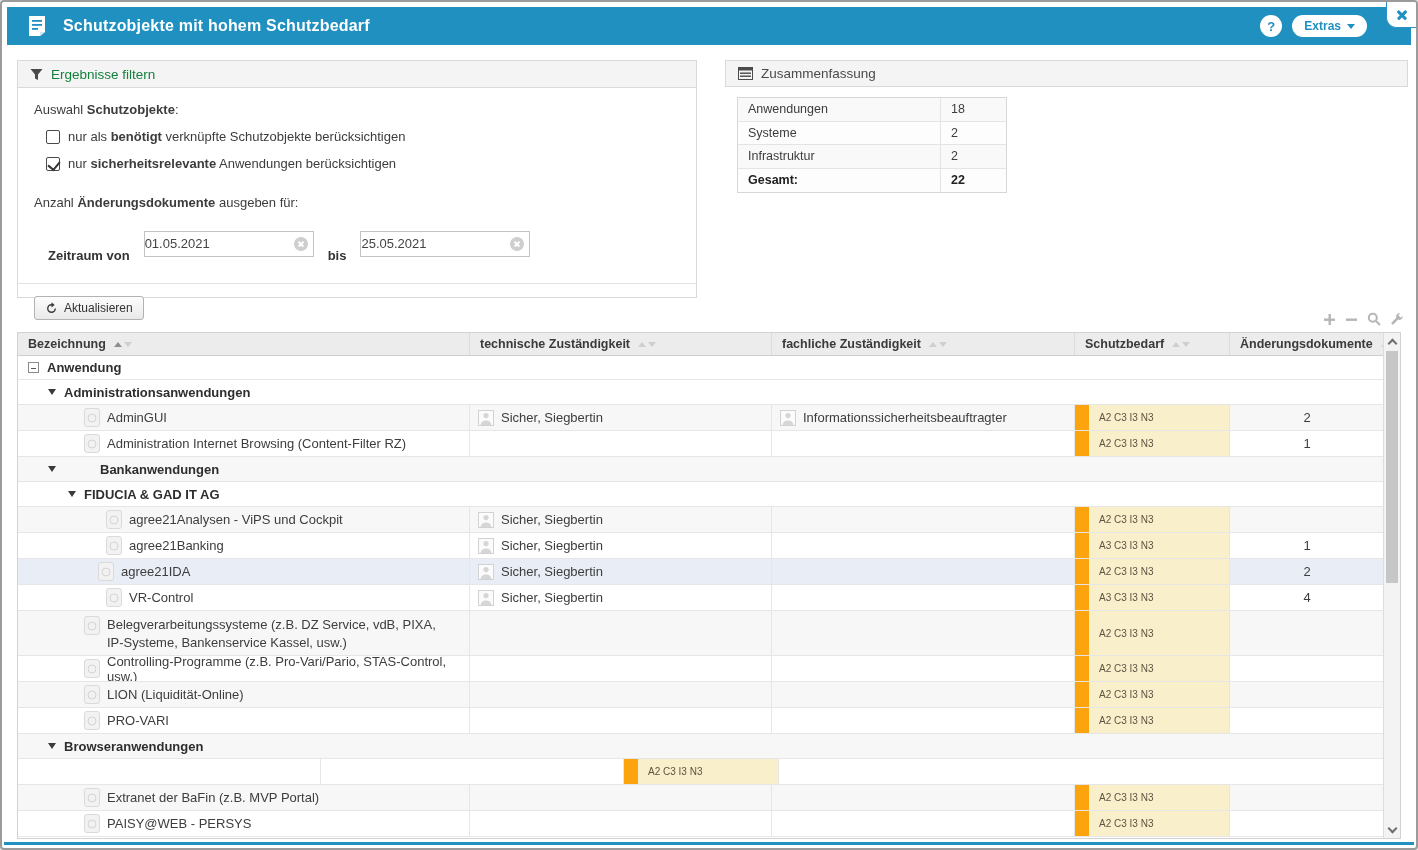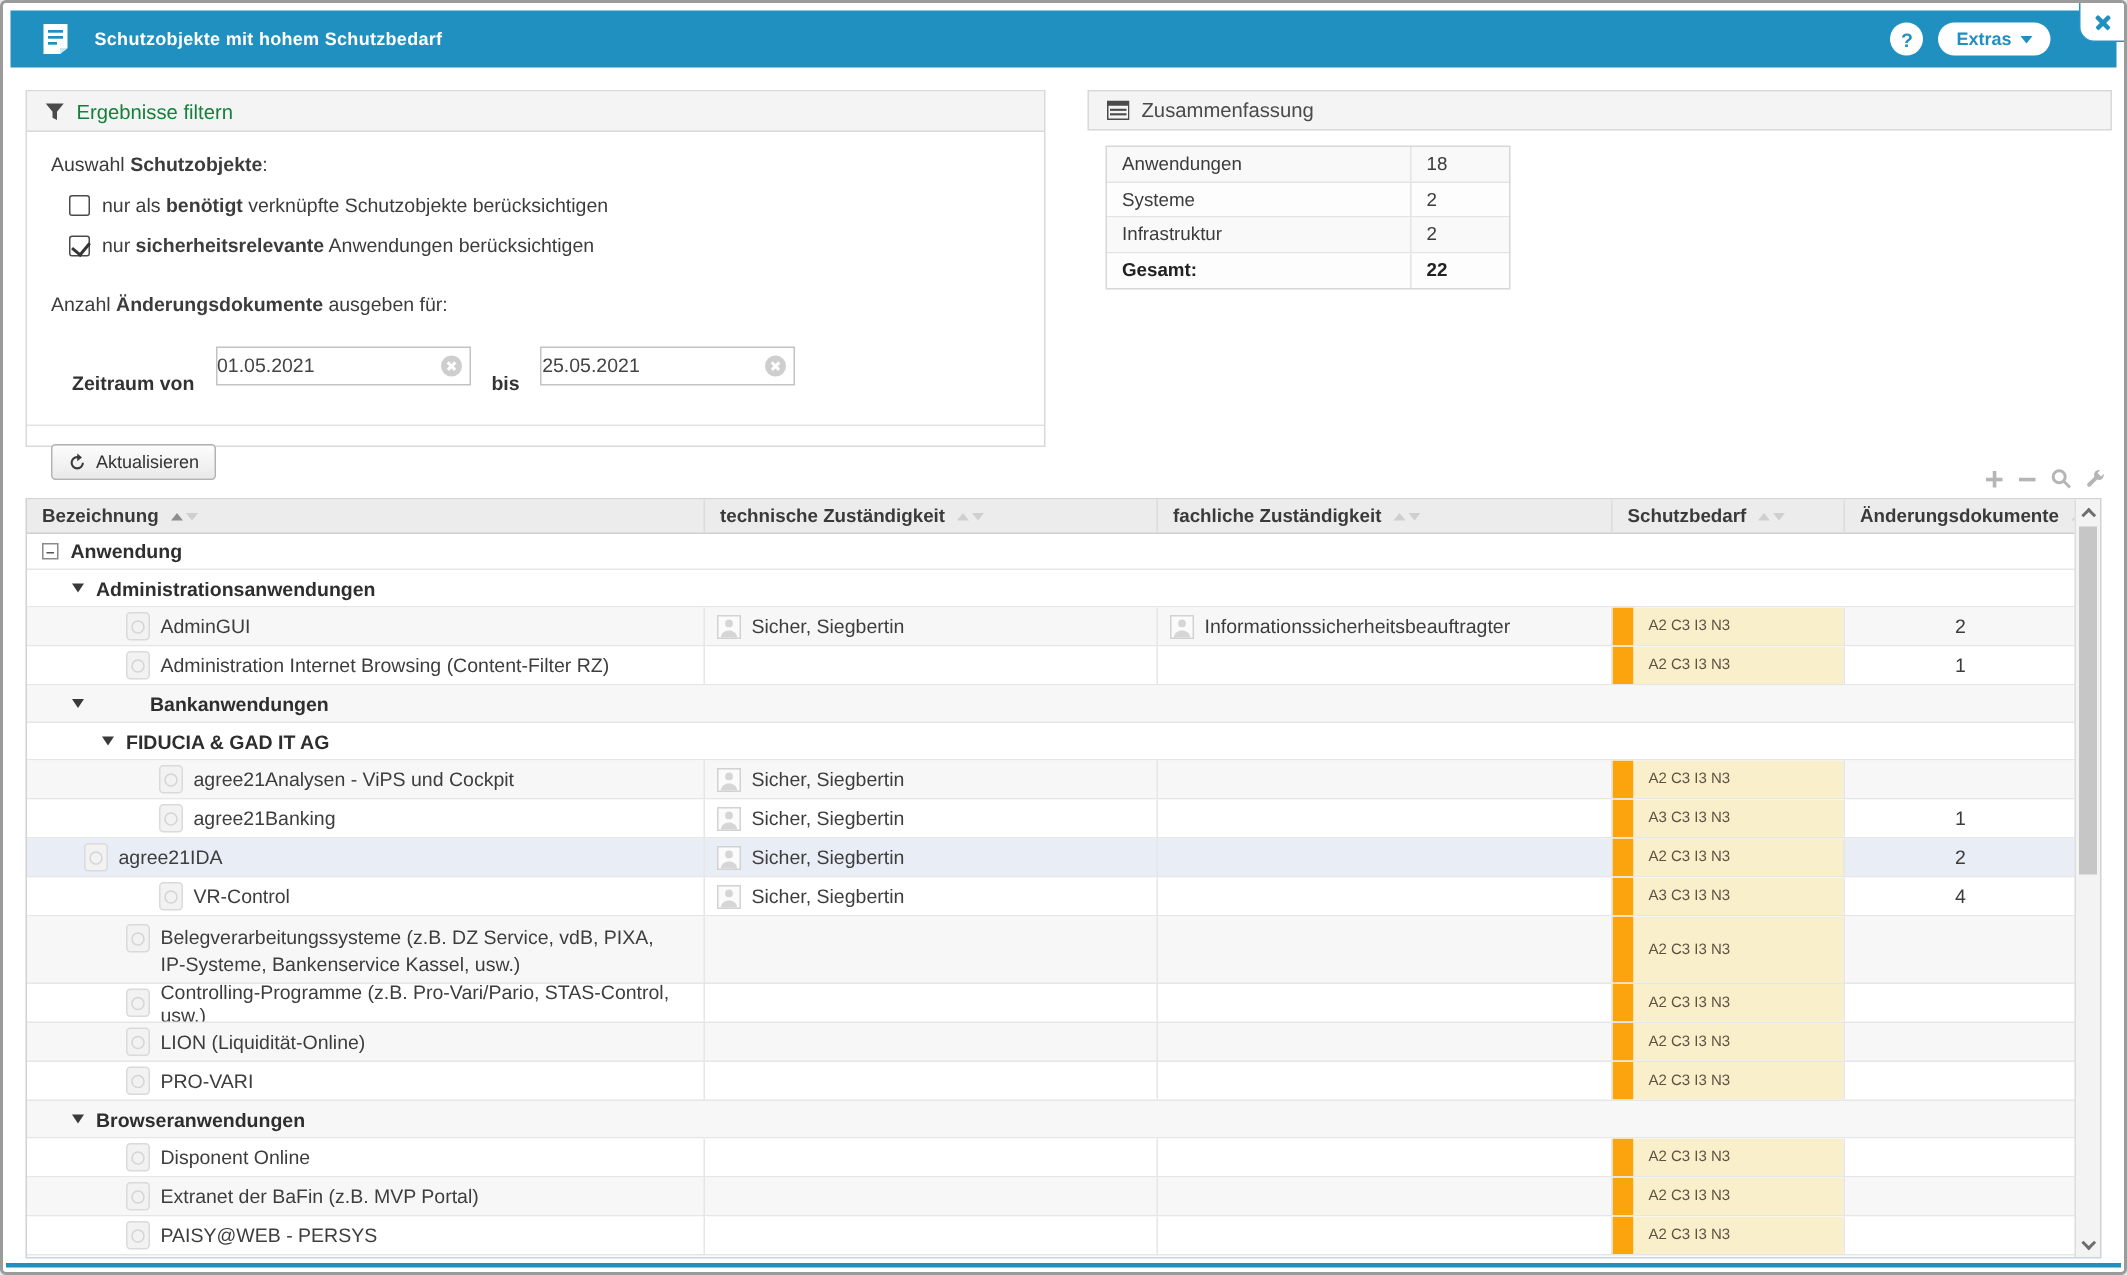--- a/index.html
+++ b/index.html
@@ -3,21 +3,21 @@
 <meta charset="utf-8">
 <style>
   * { box-sizing: border-box; margin: 0; padding: 0; }
   body { background:#e8e8e8; font-family:"Liberation Sans", sans-serif; }
   .window{ position:relative; width:1418px; height:850px; background:#fff;
     border:2px solid #9b9b9b; border-radius:4px; overflow:hidden; }
 
   
   .titlebar{ position:absolute; left:5px; top:5px; right:5px; height:38px;
     background:#1f90bf; display:flex; align-items:center; padding:0 14px 0 20px; }
-  .titlebar .title{ color:#fff; font-weight:bold; font-size:12px; margin-left:16px; letter-spacing:.2px;}
+  .titlebar .title{ color:#fff; font-weight:bold; font-size:16px; margin-left:16px; letter-spacing:.2px;}
   .tb-right{ margin-left:auto; display:flex; align-items:center; gap:10px; padding-right:30px;}
   .help-btn{ width:22px;height:22px;border-radius:50%;background:#fff;color:#1f90bf;
     font-weight:bold;font-size:13px;display:flex;align-items:center;justify-content:center;cursor:pointer;}
   .extras-btn{ height:22px;border-radius:11px;background:#fff;color:#1f90bf;font-weight:bold;
     font-size:12px;display:flex;align-items:center;gap:6px;padding:0 12px;cursor:pointer;}
   .caret-down{ width:0;height:0;border-left:4px solid transparent;border-right:4px solid transparent;
     border-top:5px solid #1f90bf;}
   .close-btn{ position:absolute; top:0; right:0; width:30px; height:26px; background:#fff;
     border-bottom-left-radius:10px; border-left:1px solid #2a92c8; border-bottom:1px solid #2a92c8;
     display:flex;align-items:center;justify-content:center; cursor:pointer; z-index:5;}
@@ -419,21 +419,21 @@
           <div class="cell c3" style="width: 303px;"></div>
           <div class="cell c4" style="width: 155px;">
             <div class="badge-bar"></div>
             <div class="badge-cream">A3 C3 I3 N3</div>
           </div>
           <div class="cell c5" style="width: 155px;">
             <span>1</span>
           </div>
         </div>
         <div class="trow item selected">
-          <div class="cell c1" style="width: 451px; padding-left: 38px;">
+          <div class="cell c1" style="width: 451px; padding-left: 80px;">
             <span class="app-icon"></span>
             <span class="iname">agree21IDA</span>
           </div>
           <div class="cell c2" style="width: 302px;">
             <span>
               <svg width="16" height="16" viewBox="0 0 16 16">
                 <rect x="0.5" y="0.5" width="15" height="15" fill="#fbfbfb" stroke="#d2d2d2"></rect>
                 <circle cx="8" cy="5.6" r="2.6" fill="#d6d6d6"></circle>
                 <path d="M2.5 15c.5-3.2 2.8-4.6 5.5-4.6s5 1.4 5.5 4.6z" fill="#d6d6d6"></path>
               </svg>
@@ -525,24 +525,20 @@
           </div>
           <div class="cell c5" style="width: 155px;"></div>
         </div>
         <div class="trow group">
           <div class="gcell" style="padding-left: 30px;">
             <span class="tgl-tri"></span>
             <span class="gname">Browseranwendungen</span>
           </div>
         </div>
         <div class="trow item">
-          <div class="cell c1" style="width: 451px; padding-left: 66px;">
-            <span class="app-icon"></span>
-            <span class="iname">Disponent Online</span>
-          </div>
           <div class="cell c2" style="width: 302px;"></div>
           <div class="cell c3" style="width: 303px;"></div>
           <div class="cell c4" style="width: 155px;">
             <div class="badge-bar"></div>
             <div class="badge-cream">A2 C3 I3 N3</div>
           </div>
           <div class="cell c5" style="width: 155px;"></div>
         </div>
         <div class="trow item">
           <div class="cell c1" style="width: 451px; padding-left: 66px;">

